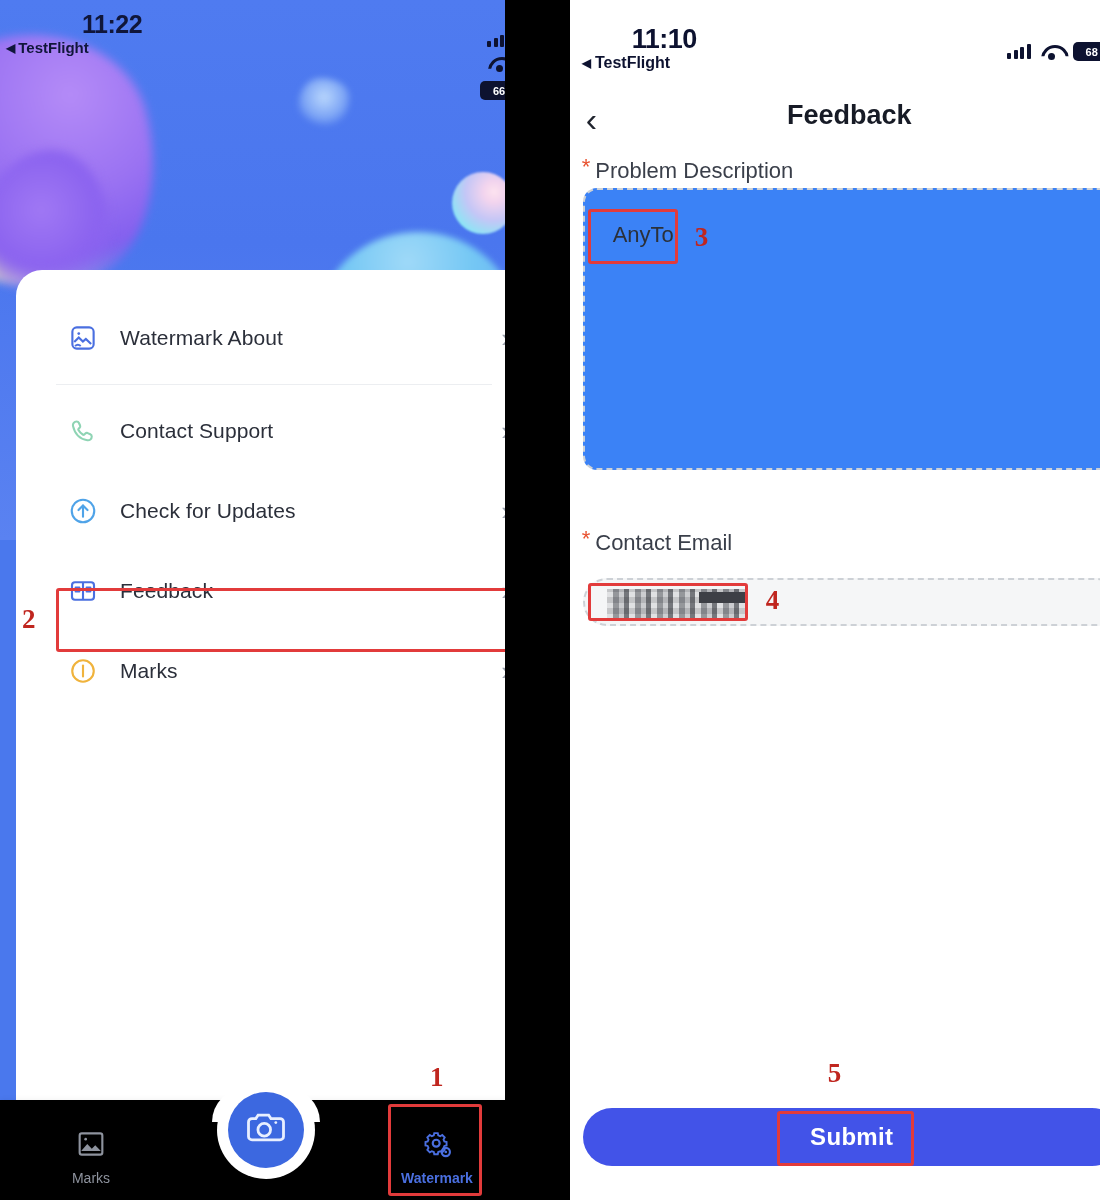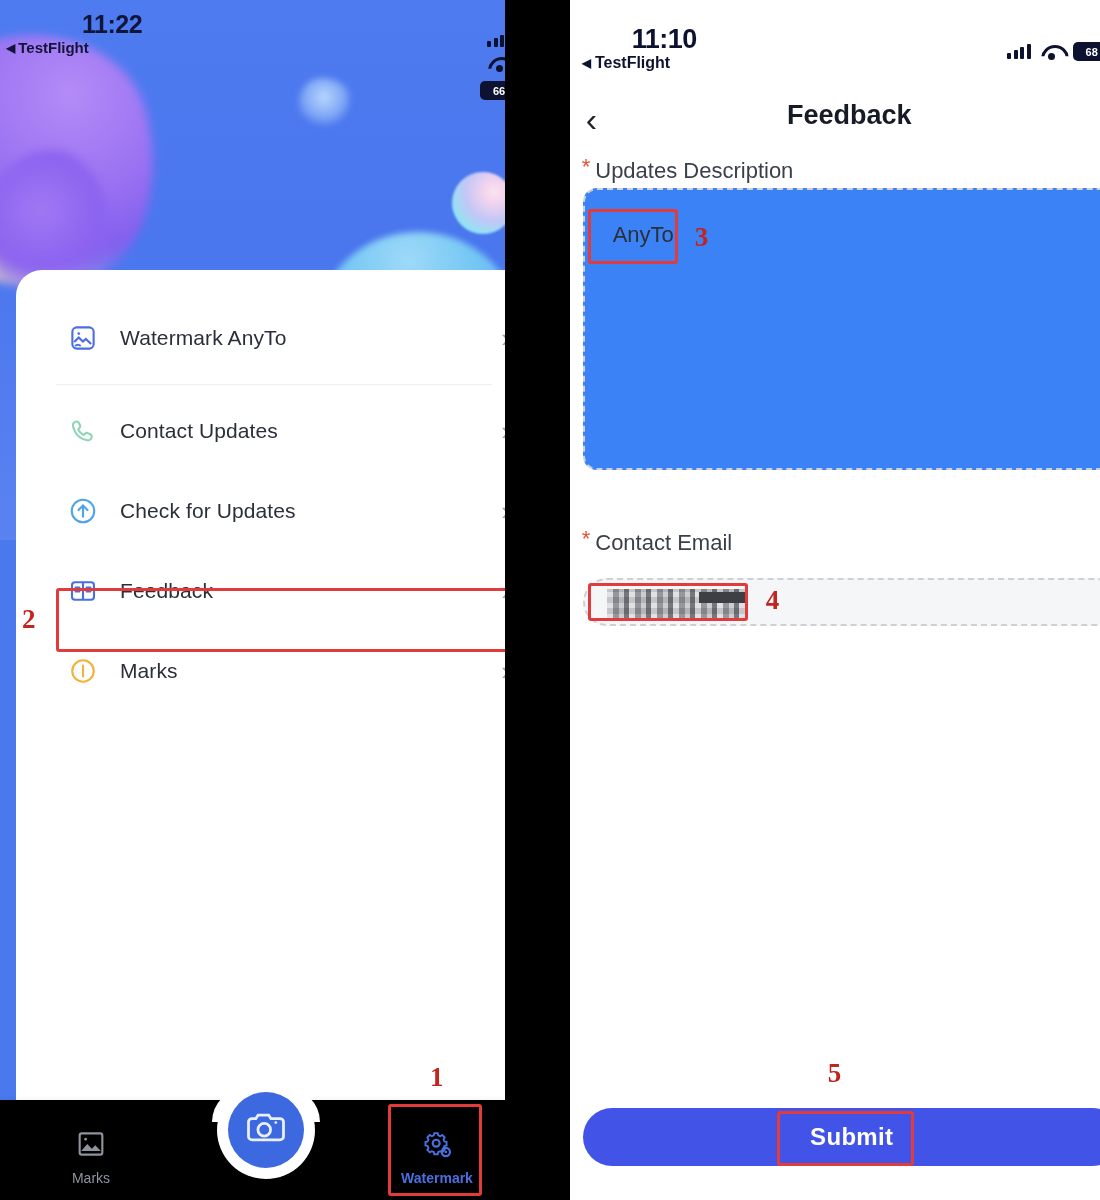--- a/index.html
+++ b/index.html
@@ -235,33 +235,33 @@
 
         <div class="menu-row">
           <span class="menu-icon">
             <svg width="30" height="30" viewBox="0 0 24 24" fill="none" stroke="#4a6fe0" stroke-width="1.7">
               <rect x="3.5" y="3.5" width="17" height="17" rx="3.5"></rect>
               <circle cx="8.6" cy="8.4" r="1.1" fill="#4a6fe0" stroke="none"></circle>
               <path d="M5 15.2l3.6-3.6 3.3 3.3 2.4-2.2 4.2 4.1"></path>
               <path d="M5.6 18.4c1.6-1.5 3-1.5 4.6 0" stroke-width="1.5"></path>
             </svg>
           </span>
-          <span class="menu-label">Watermark AnyTo</span>
+          <span class="menu-label">Watermark About</span>
           <span class="chev">›</span>
         </div>
 
         <div class="menu-div"></div>
 
         <div class="menu-row">
           <span class="menu-icon">
             <svg width="28" height="28" viewBox="0 0 24 24" fill="none" stroke="#8fd4b4" stroke-width="1.8" stroke-linecap="round">
               <path d="M6.5 3.8c1 0 1.6.4 2 1.3l1 2.2c.3.8.2 1.4-.4 2l-1 1c-.2.3-.2.6 0 .9.9 1.7 2.3 3 4 4 .3.2.6.2.9 0l1-1c.6-.6 1.2-.7 2-.4l2.2 1c.9.4 1.3 1 1.3 2 0 2.1-1.8 3.4-3.8 3.1C9.4 19 5 14.6 3.4 7.6 3.1 5.6 4.4 3.8 6.5 3.8z"></path>
             </svg>
           </span>
-          <span class="menu-label">Contact Updates</span>
+          <span class="menu-label">Contact Support</span>
           <span class="chev">›</span>
         </div>
 
         <div class="menu-row">
           <span class="menu-icon">
             <svg width="30" height="30" viewBox="0 0 24 24" fill="none" stroke="#4fa3e8" stroke-width="1.7" stroke-linecap="round">
               <circle cx="12" cy="12" r="9"></circle>
               <path d="M12 16.5V7.8"></path>
               <path d="M8.4 11.2L12 7.6l3.6 3.6"></path>
             </svg>
@@ -365,21 +365,21 @@
       </div>
     </div>
 
     <div class="navbar">
       <span class="back-chev">‹</span>
       <span class="nav-title">Feedback</span>
     </div>
 
     <div class="field-label" style="left:12px; top:158px;">
       <span class="req">*</span>
-      <span>Updates Description</span>
+      <span>Problem Description</span>
     </div>
 
     <div class="desc-box">
       <span class="desc-text">AnyTo</span>
     </div>
 
     <div class="field-label" style="left:12px; top:530px;">
       <span class="req">*</span>
       <span>Contact Email</span>
     </div>

